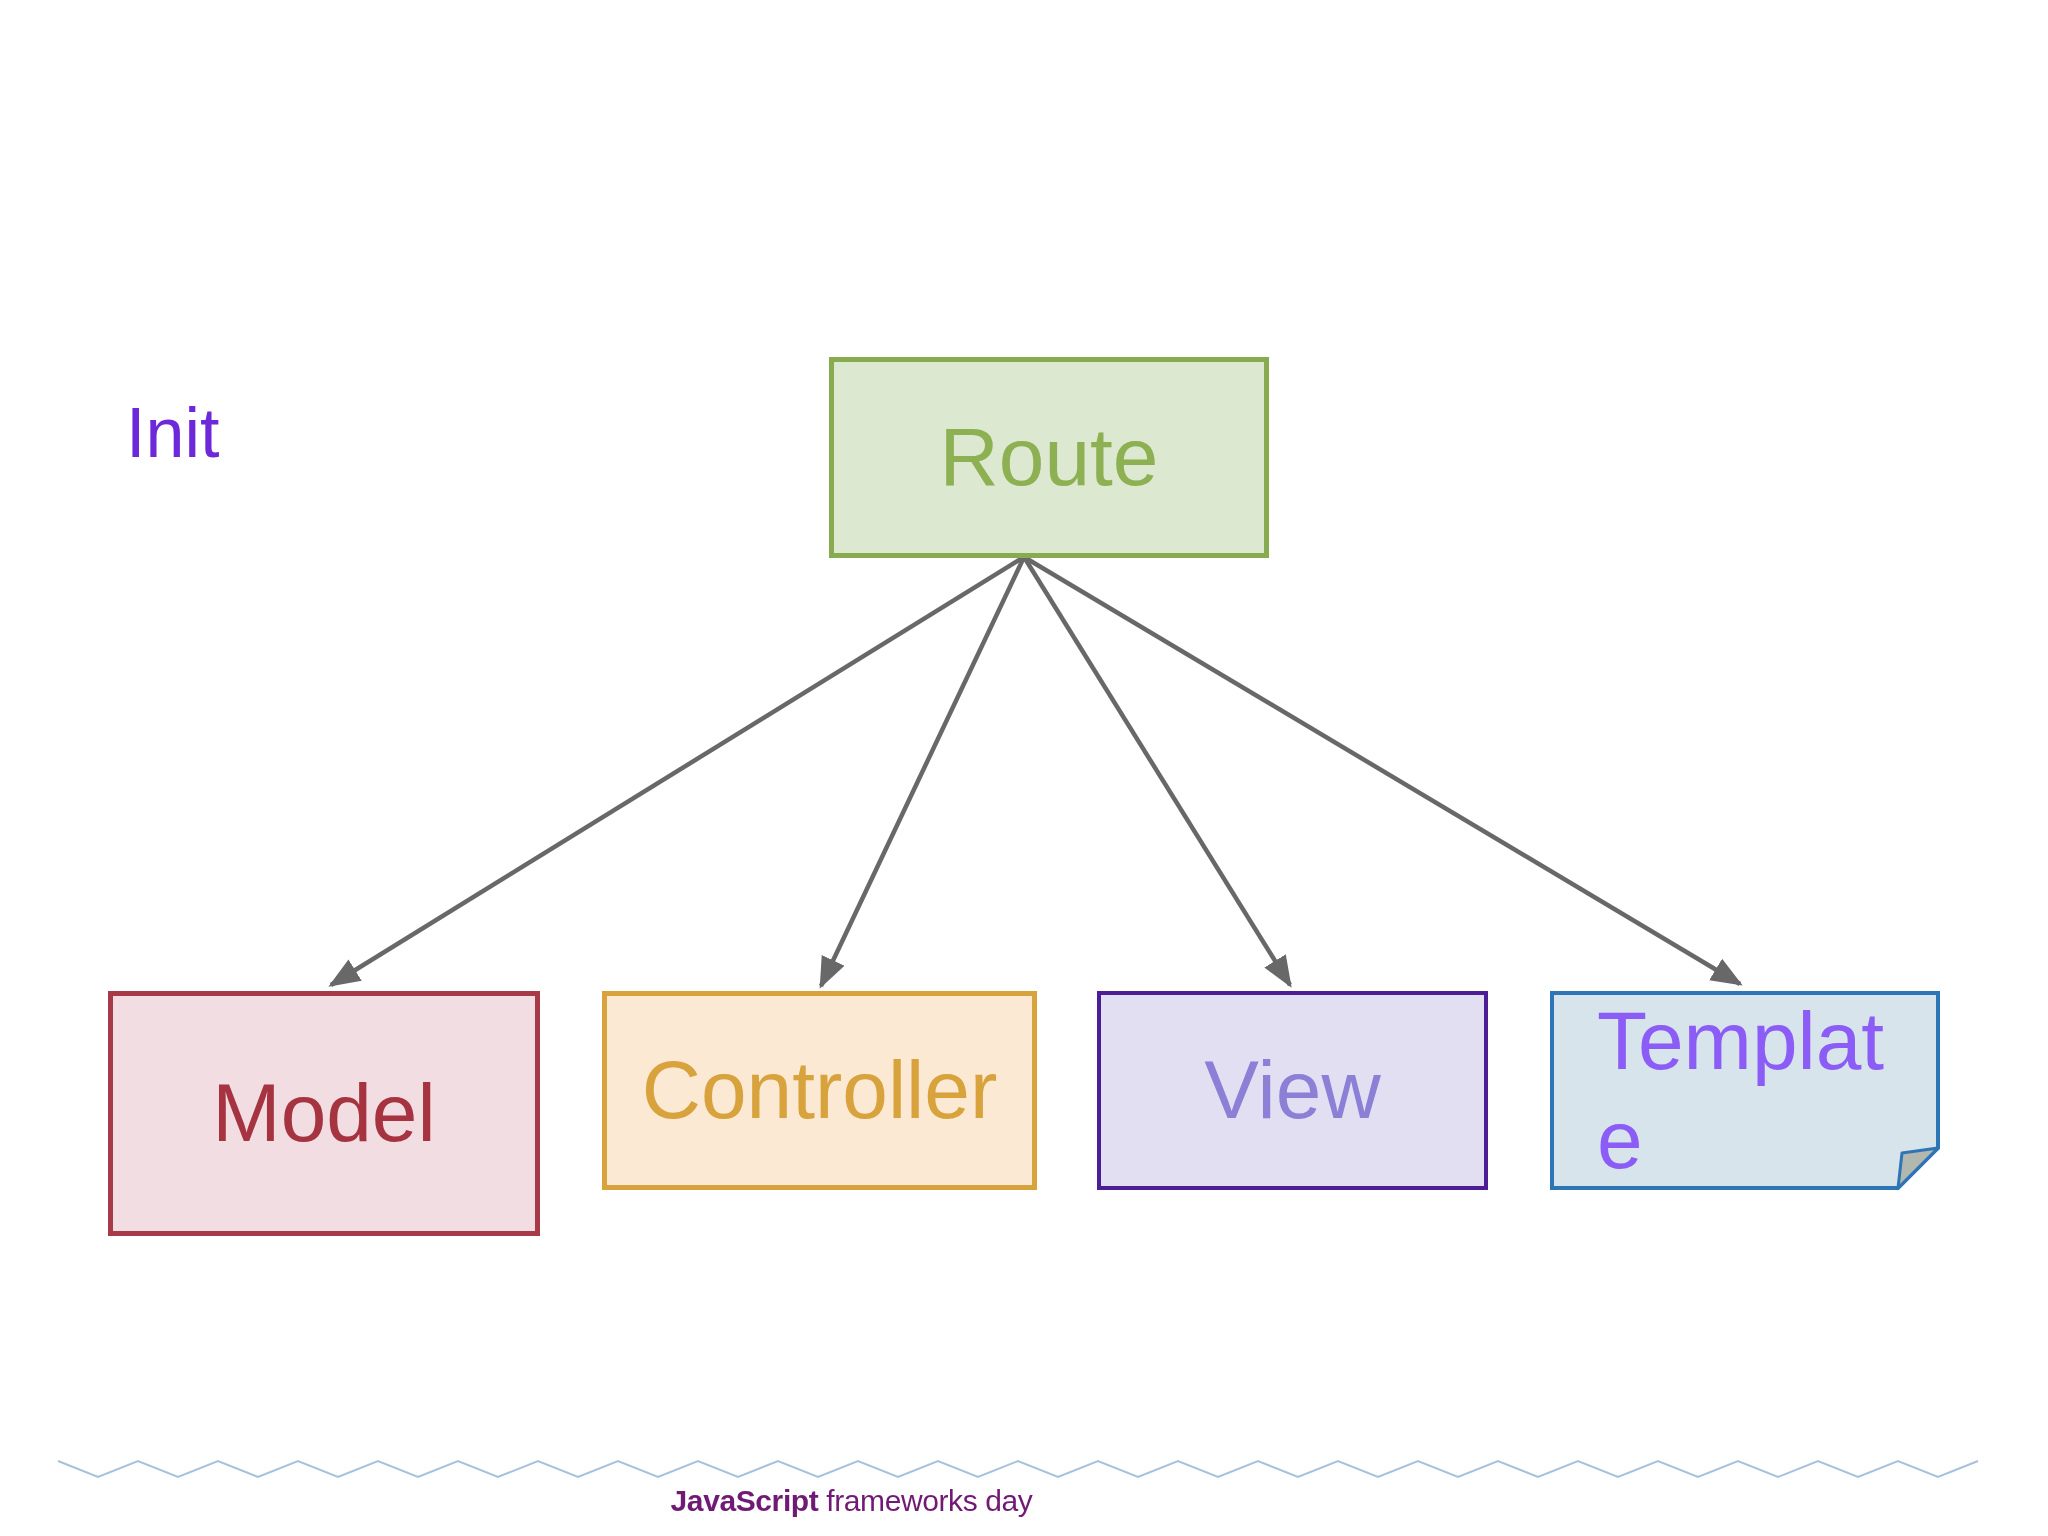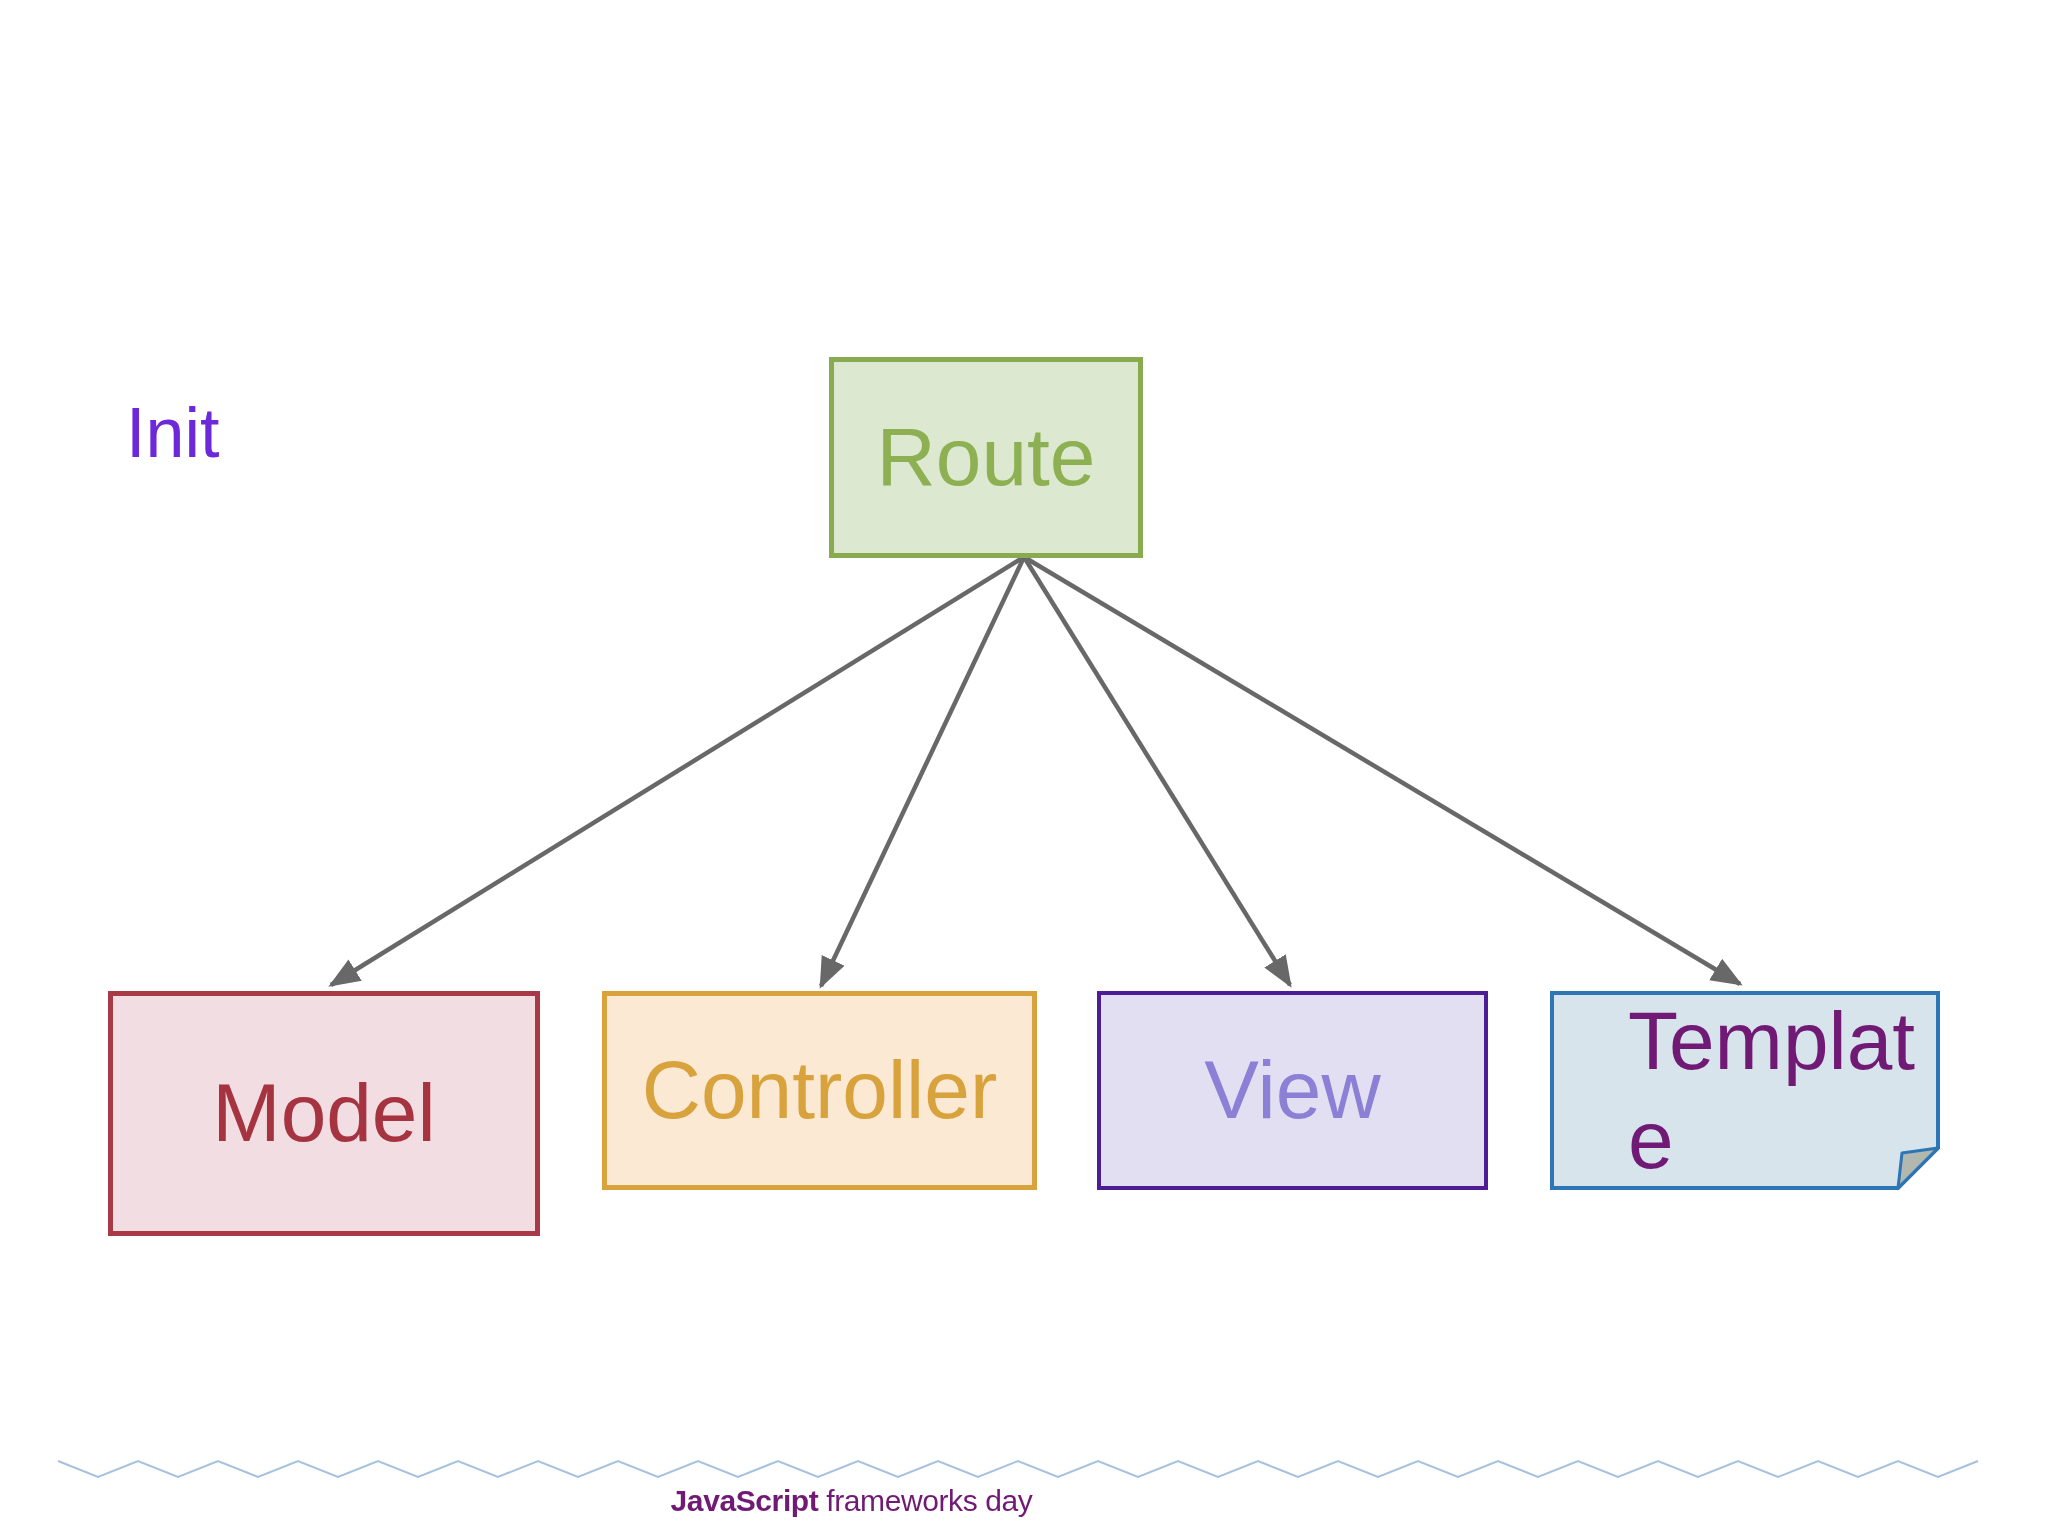--- a/index.html
+++ b/index.html
@@ -19,39 +19,38 @@
     position:absolute;left:126px;top:398px;
     font-size:70px;font-weight:400;color:#6d28d9;line-height:1;
   }
   .node{
     position:absolute;
     display:flex;align-items:center;justify-content:center;
     box-sizing:border-box;
     font-size:82px;line-height:1.2;
   }
   .node-route{
-    left:829px;top:357px;width:314px;height:201px;
+    left:829px;top:357px;width:440px;height:201px;
     background:#dce8d0;border:5px solid #89ab4f;color:#8cb052;
   }
   .node-model{
     left:108px;top:991px;width:432px;height:245px;
     background:#f2dde3;border:5px solid #a73a46;color:#a53440;
   }
   .node-controller{
     left:602px;top:991px;width:435px;height:199px;
     background:#fce9d3;border:5px solid #d8a23d;color:#d8a23d;
   }
   .node-view{
     left:1097px;top:991px;width:391px;height:199px;
     background:#e3dff2;border:4px solid #4c1d95;color:#8c7fd6;
   }
   .node-template{
     left:1550px;top:991px;width:390px;height:199px;
-    color:#701a75;
-    justify-content:flex-end;
+    color:#8b5cf6;
   }
   .node-template .note-shape{position:absolute;left:0;top:0;}
   .node-template .node-label{
     position:relative;
     width:312px;
     padding-left:16px;
     overflow-wrap:break-word;
     word-break:break-word;
     text-align:left;
   }

